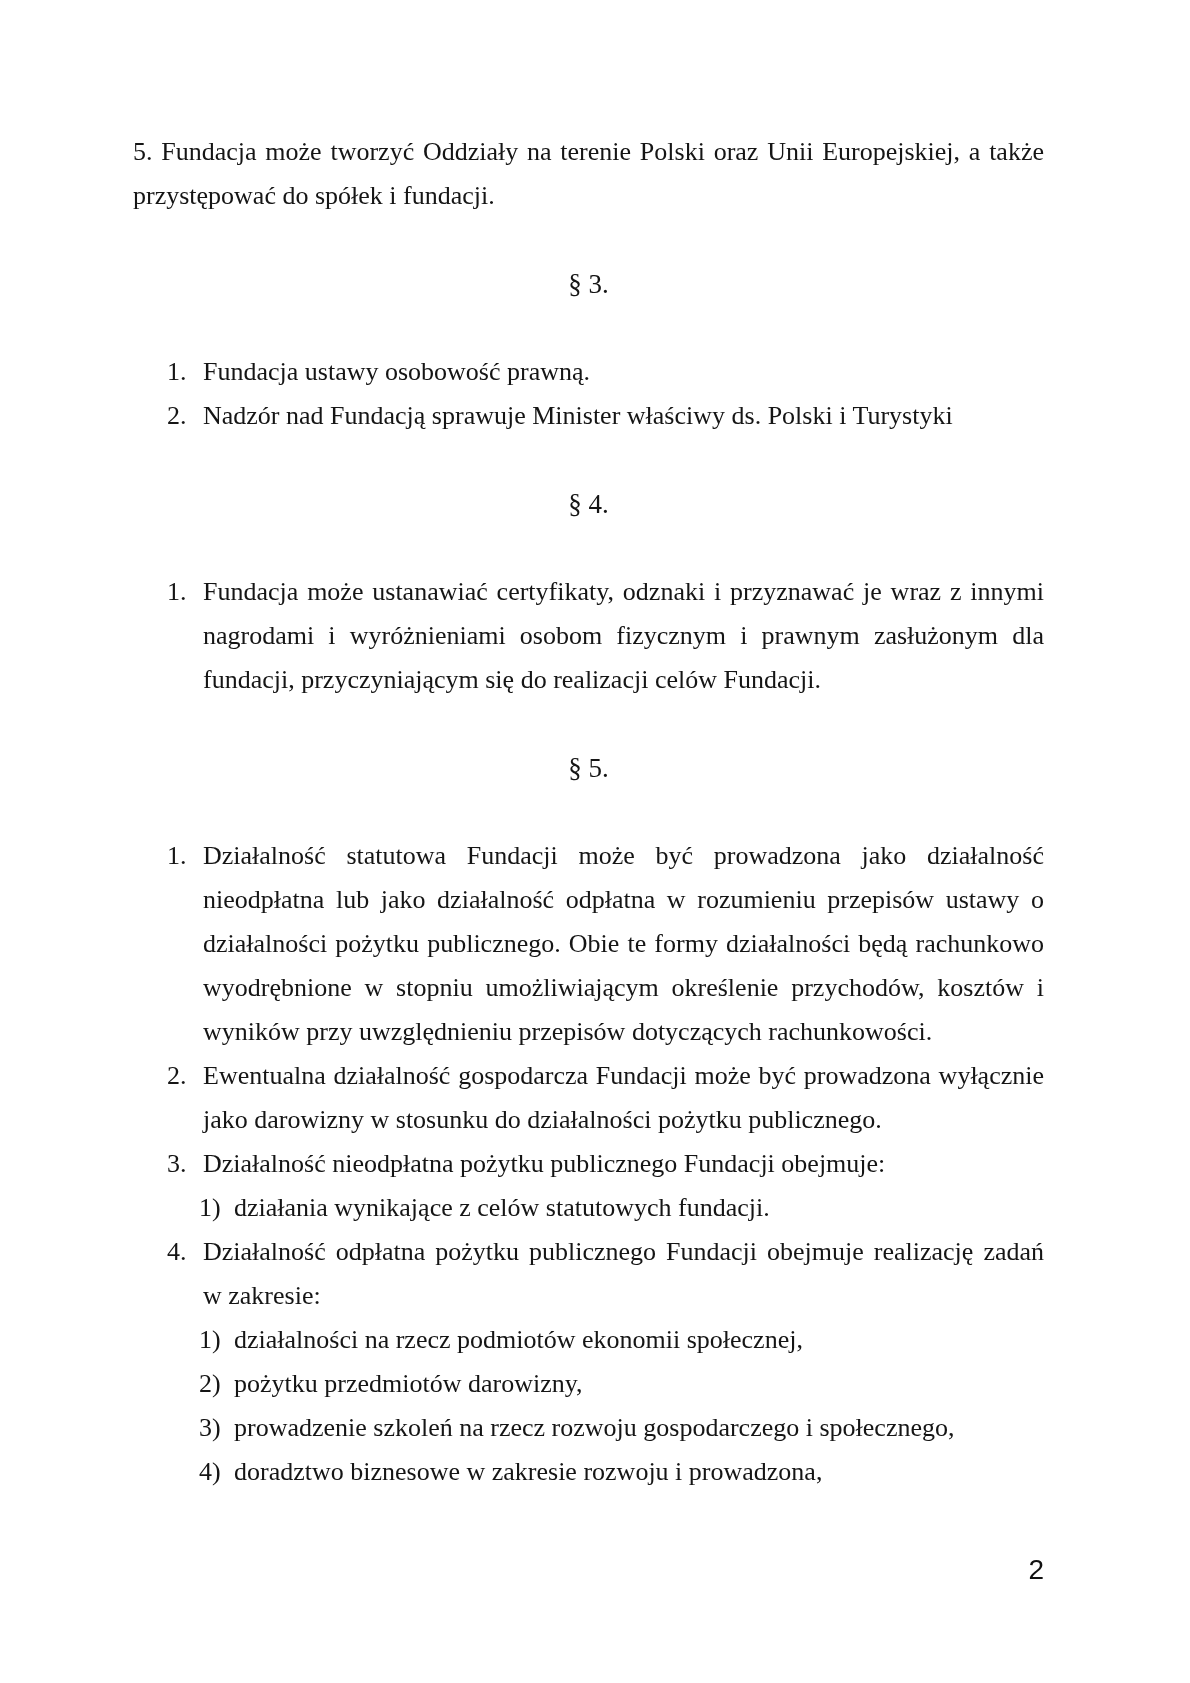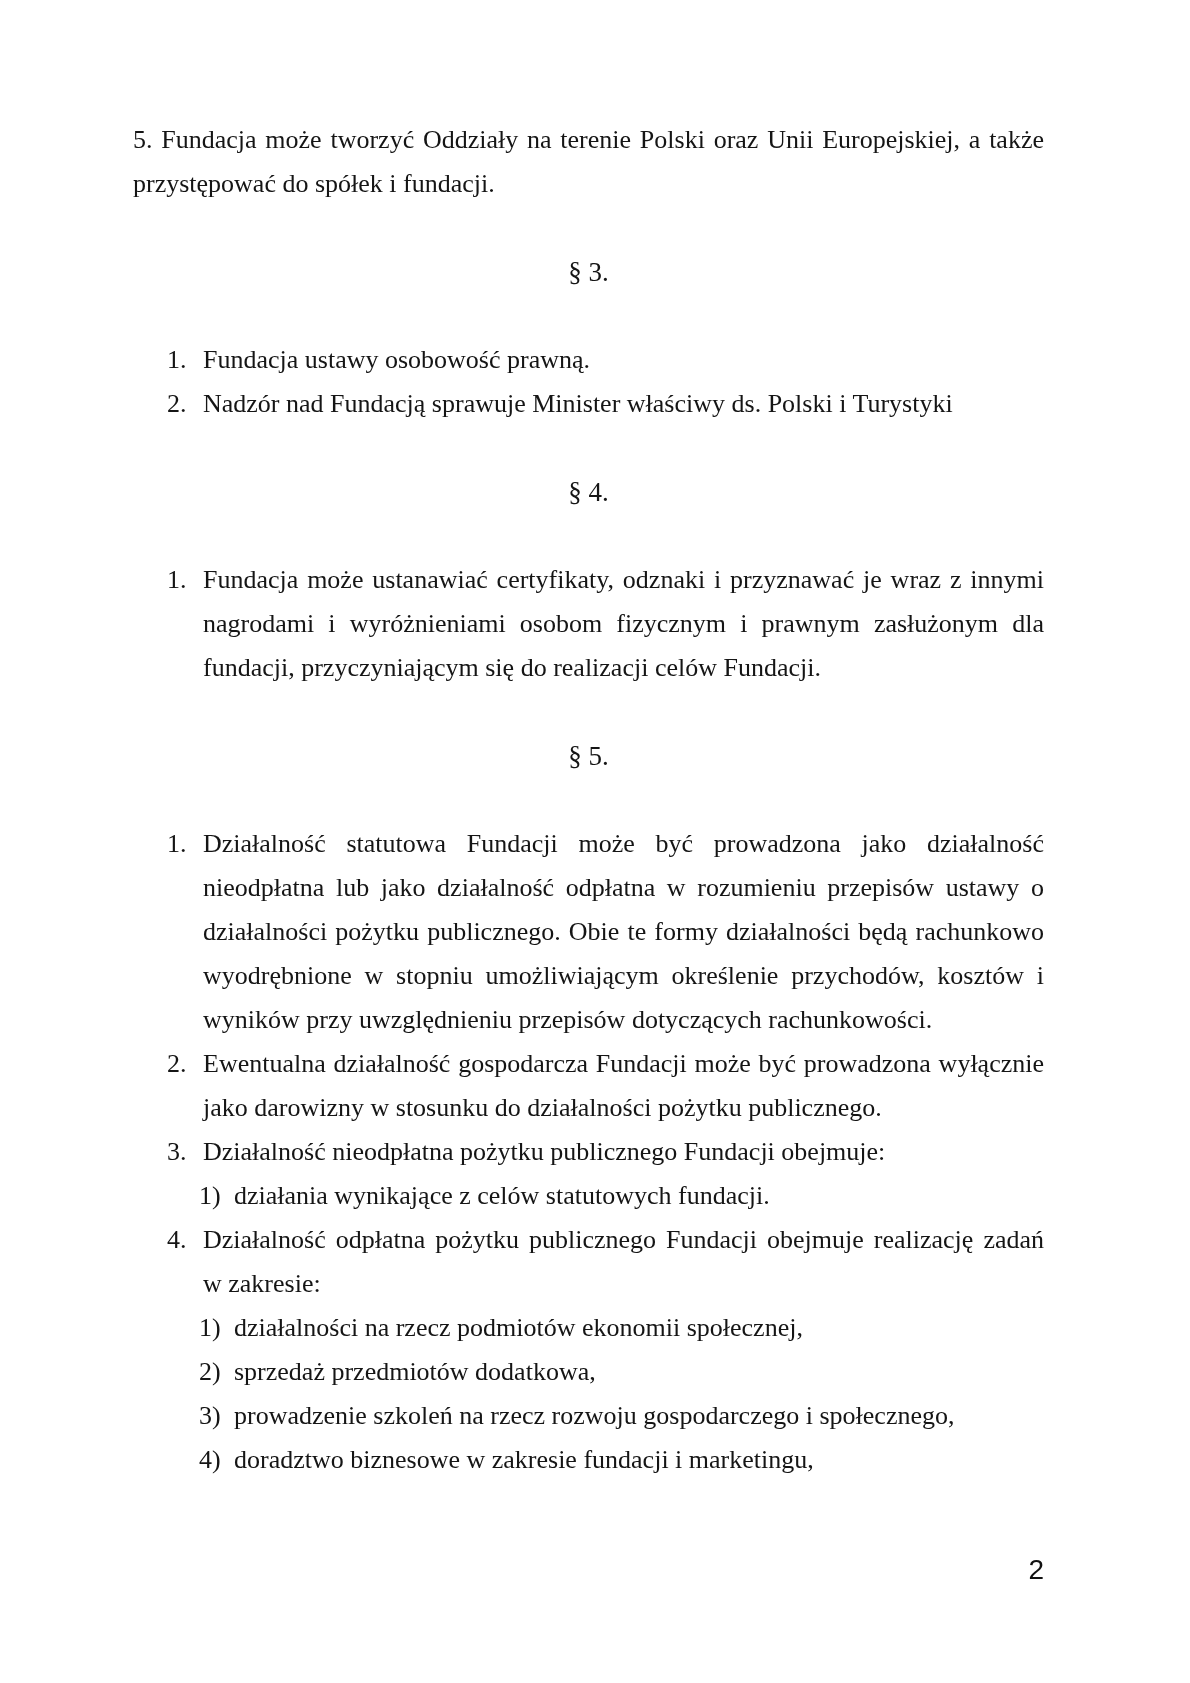--- a/index.html
+++ b/index.html
@@ -8,21 +8,21 @@
     width: 1190px;
     height: 1683px;
     background: #ffffff;
     color: #151515;
     font-family: "Liberation Serif", "DejaVu Serif", serif;
     overflow: hidden;
   }
   .content {
     position: absolute;
     left: 133px;
-    top: 118px;
+    top: 130px;
     width: 911px;
     font-size: 26px;
     line-height: 44px;
   }
   .para {
     margin: 0;
     text-align: justify;
   }
   .gap { height: 44px; }
   .heading {
@@ -121,28 +121,28 @@
       <div class="li1">
         <span class="num">4.</span>
         <span>Działalność odpłatna pożytku publicznego Fundacji obejmuje realizację zadań w zakresie:</span>
       </div>
       <div class="li2">
         <span class="num">1)</span>
         <span>działalności na rzecz podmiotów ekonomii społecznej,</span>
       </div>
       <div class="li2">
         <span class="num">2)</span>
-        <span>sprzedaż przedmiotów dodatkowa,</span>
+        <span>pożytku przedmiotów darowizny,</span>
       </div>
       <div class="li2">
         <span class="num">3)</span>
         <span>prowadzenie szkoleń na rzecz rozwoju gospodarczego i społecznego,</span>
       </div>
       <div class="li2">
         <span class="num">4)</span>
-        <span>doradztwo biznesowe w zakresie fundacji i marketingu,</span>
+        <span>doradztwo biznesowe w zakresie rozwoju i prowadzona,</span>
       </div>
     </div>
 
   </div>
 
   <div class="page-num">2</div>
 </div>
 
 </body></html>

